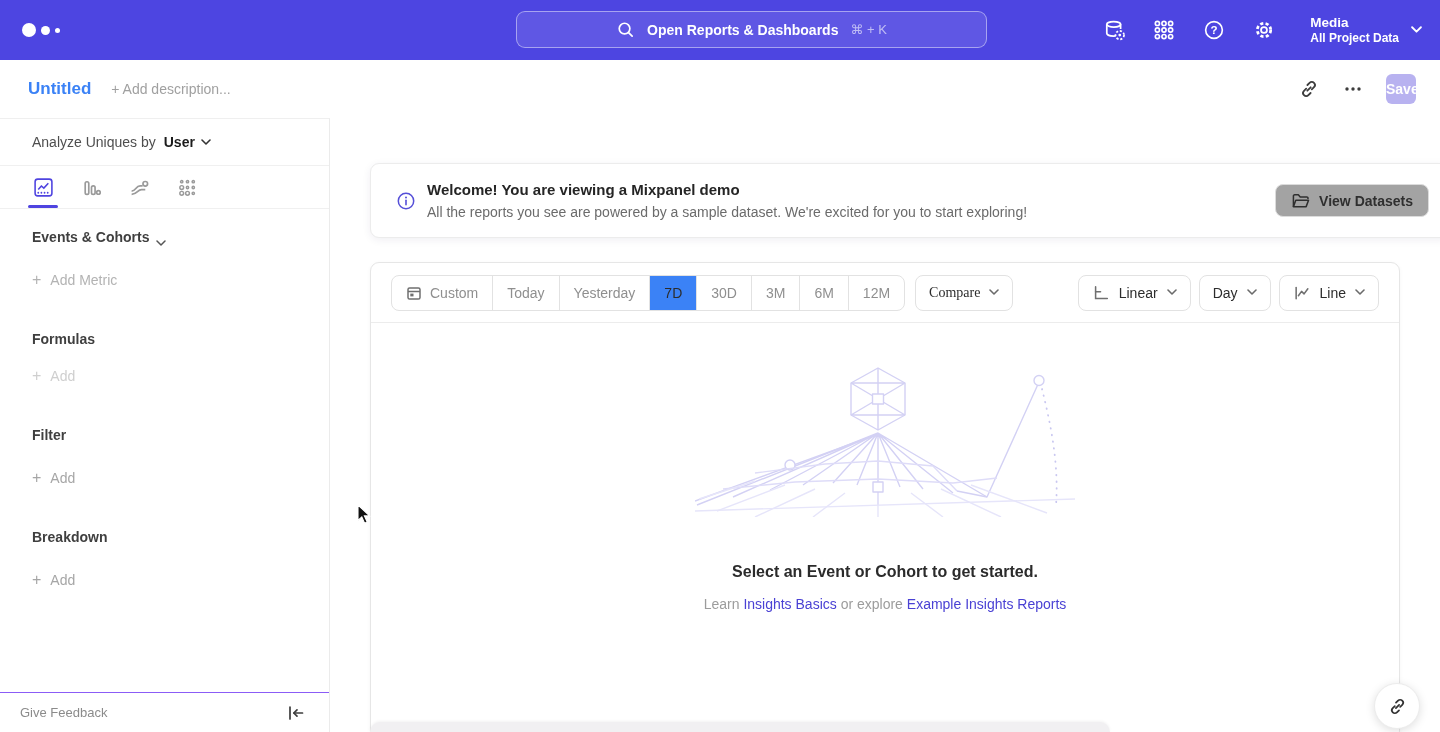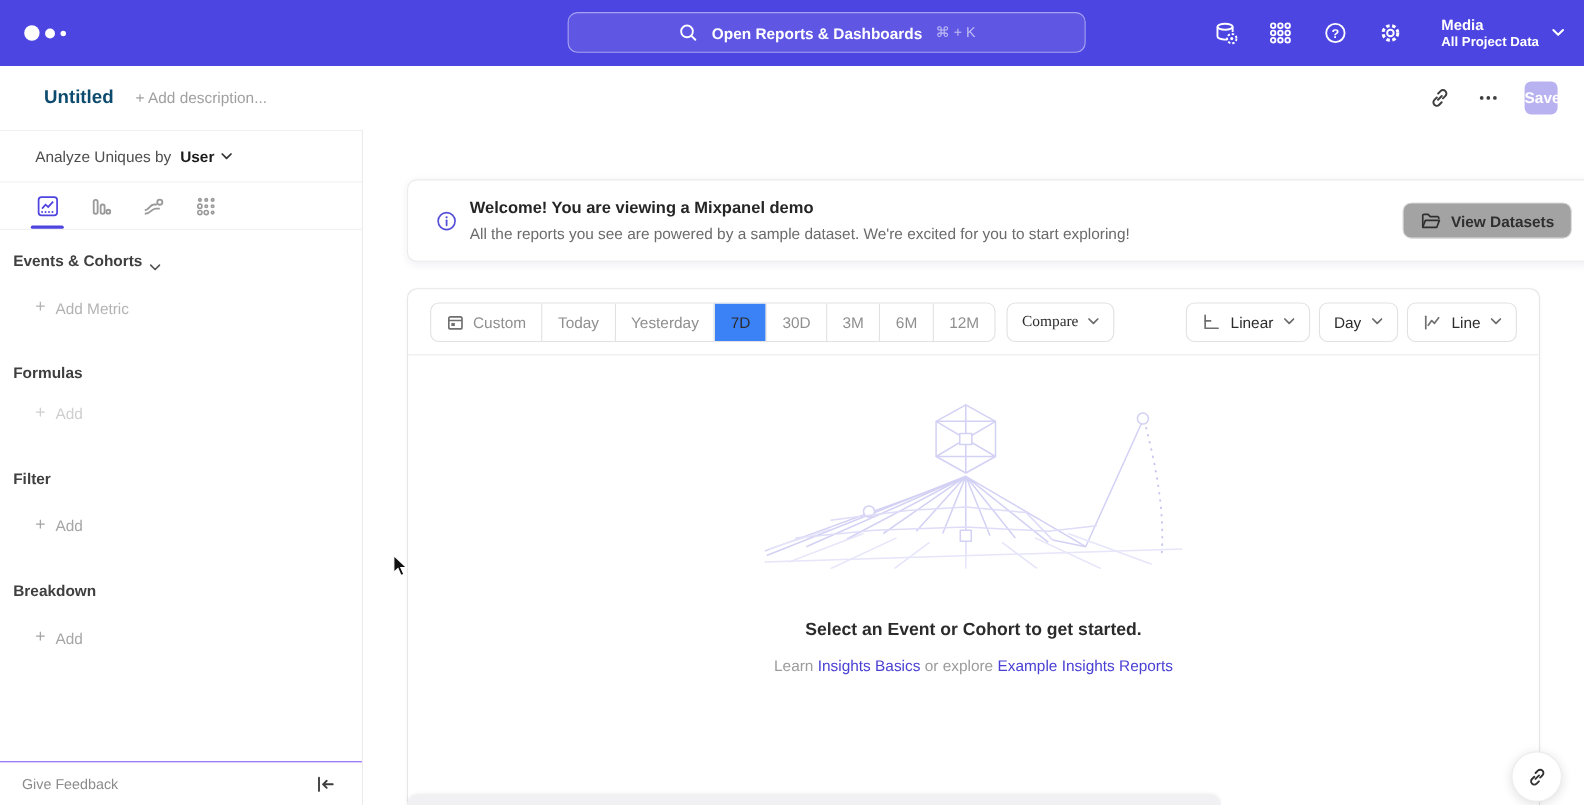--- a/index.html
+++ b/index.html
@@ -23,41 +23,41 @@
   .search-shortcut { font-size:13px; color:rgba(255,255,255,0.6); }
   .nav-right { position:absolute; right:18px; top:0; height:60px; display:flex; align-items:center; gap:26px; }
   .nav-icon-btn { width:24px; height:24px; display:flex; align-items:center; justify-content:center; color:#fff; cursor:pointer; }
   .project { display:flex; align-items:center; gap:12px; cursor:pointer; margin-left:8px; }
   .project-name { font-size:13.5px; font-weight:700; line-height:17px; }
   .project-sub { font-size:12px; font-weight:700; line-height:15px; }
 
   
   .report-header { position:absolute; top:60px; left:0; width:1440px; height:58px;
     background:#fff; display:flex; align-items:center; z-index:20; }
-  .report-title { margin-left:40px; font-size:17px; font-weight:700; color:#0c4a6e; cursor:text; }
+  .report-title { margin-left:28px; font-size:17px; font-weight:700; color:#3b82f6; cursor:text; }
   .report-desc { margin-left:20px; font-size:14px; color:#a0a0a0; cursor:text; }
   .header-actions { position:absolute; right:24px; display:flex; align-items:center; gap:22px; }
   .icon-btn { width:22px; height:22px; display:flex; align-items:center; justify-content:center; color:#3d3d3d; cursor:pointer; }
   .save-btn { width:30px; height:30px; background:#b8b2f0; color:#fff; border:none;
     border-radius:6px; font-size:14px; font-weight:700; font-family:inherit; cursor:pointer; }
 
   
   .sidebar { position:absolute; top:118px; left:0; width:330px; bottom:0; background:#fff;
     border-right:1px solid #ebebeb; border-top:1px solid #efefef; z-index:10; }
   .analyze-row { height:47px; display:flex; align-items:center; padding-left:32px;
     border-bottom:1px solid #f0f0f0; font-size:14px; color:#4e4e4e; gap:6px; cursor:pointer; }
   .analyze-val { color:#1c1c1c; font-weight:700; margin-left:2px; }
   .tabs-row { height:43px; display:flex; align-items:stretch; padding-left:32px;
     border-bottom:1px solid #f0f0f0; gap:26px; }
   .tab { width:22px; display:flex; align-items:center; justify-content:center;
     color:#9a9a9a; position:relative; cursor:pointer; }
   .tab.selected { color:#4f44e0; }
   .tab.selected::after { content:""; position:absolute; bottom:0; left:-4px; width:30px; height:3px;
     background:#4f44e0; border-radius:2px; }
-  .side-section-label { margin:0 0 0 12px; font-size:14px; font-weight:700; color:#3f3f3f;
+  .side-section-label { margin:0 0 0 32px; font-size:14px; font-weight:700; color:#3f3f3f;
     display:flex; align-items:flex-end; gap:7px; line-height:20px; }
   .mt-first{ margin-top:18px; } .mt-head{ margin-top:39px; }
   .add-row { margin-left:32px; font-size:14px; line-height:20px; display:flex; align-items:center; gap:9px; cursor:pointer; }
   .add-plus { font-size:16px; line-height:16px; }
   .add-metric { margin-top:23px; color:#b3b3b3; }
   .add-dim { margin-top:17px; color:#cfcfcf; }
   .add-norm { margin-top:23px; color:#a6a6a6; }
   .sidebar-footer { position:absolute; bottom:0; left:0; width:329px; height:40px;
     border-top:1px solid #8b5cf6; display:flex; align-items:center; justify-content:space-between;
     padding:0 24px 0 20px; background:#fff; }

